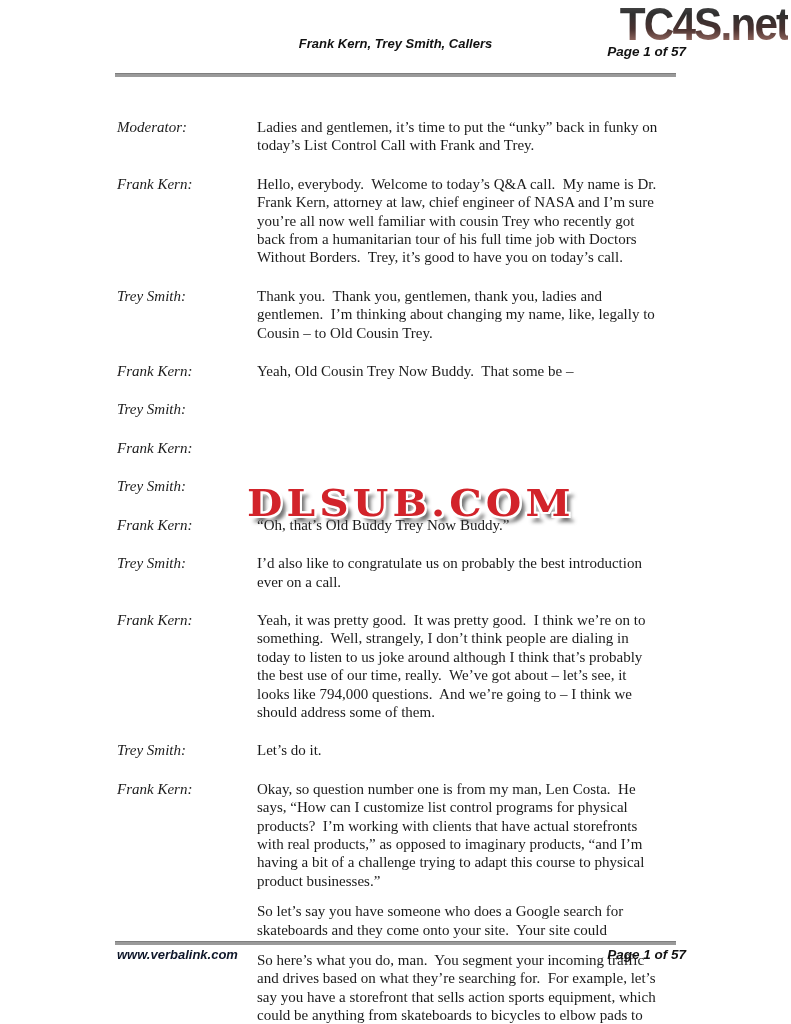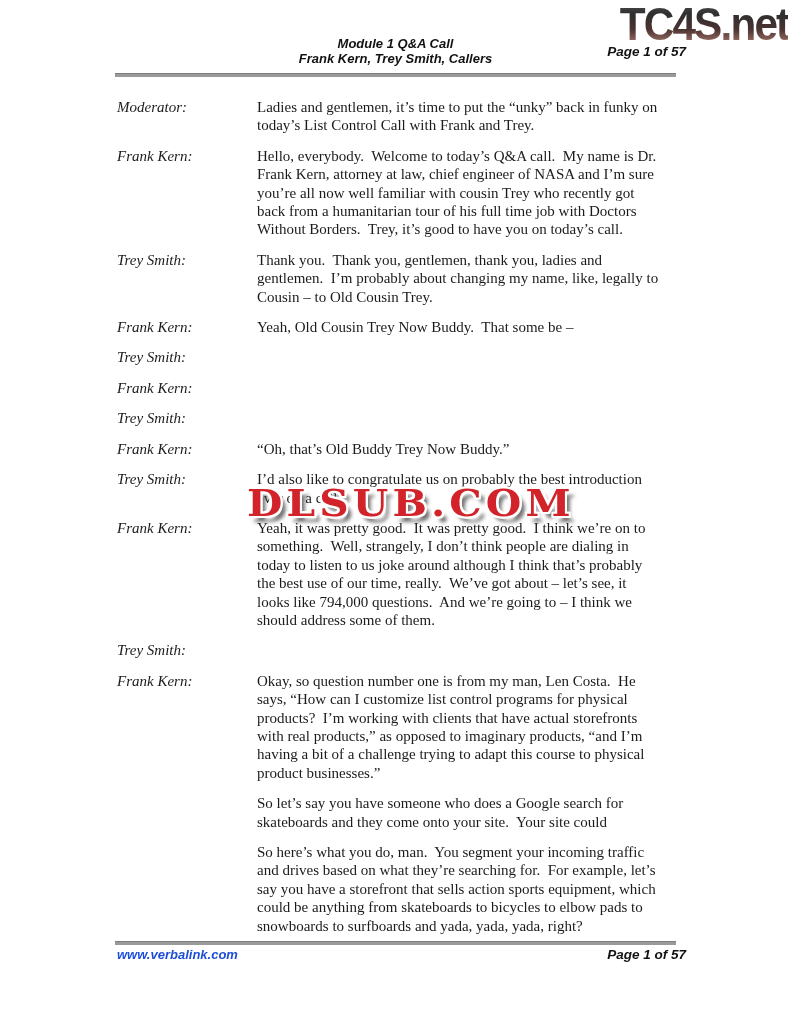--- a/index.html
+++ b/index.html
@@ -30,21 +30,21 @@
     font-size:13.5px;color:#121212;
   }
   .rule{position:absolute;left:115px;width:561px;height:3px;background:var(--divider,#9a9a9a);border-top:1px solid #7e7e7e;}
   .rule-top{top:73px;}
   .rule-bottom{top:941px;}
   
   .transcript{
     position:absolute;left:117px;top:98px;width:600px;
     font-size:15px;line-height:18.4px;z-index:2;
   }
-  .t-row{display:flex;margin-bottom:12px;}
+  .t-row{display:flex;margin-bottom:12px;margin-top:20px;}
   .t-speaker{flex:0 0 140px;font-style:italic;}
   .t-speech{flex:1;}
   .t-speech p{margin:0 0 12px 0;white-space:pre;}
   .t-speech p:last-child{margin-bottom:0;}
   .t-speech i{font-style:italic;}
   
   .dlsub{
     position:absolute;left:247px;top:484px;z-index:6;
     font-family:"DejaVu Serif",serif;font-weight:bold;font-size:40px;line-height:40px;
     letter-spacing:4px;transform:scaleX(1.02) scaleY(0.95);transform-origin:left top;
@@ -53,21 +53,21 @@
       -2px -2px 0 #ffffff, 2px -2px 0 #ffffff,
       -2px  2px 0 #ffffff, 2px  2px 0 #ffffff,
        0   -2px 0 #ffffff, 0    2px 0 #ffffff,
       -2px  0   0 #ffffff, 2px  0   0 #ffffff,
        5px  6px 4px rgba(70,70,70,0.75);
   }
   
   .footer-left{
     position:absolute;left:117px;top:947px;
     font-family:"Liberation Sans",sans-serif;font-weight:bold;font-style:italic;
-    font-size:13px;color:#1d4ed8;z-index:2;
+    font-size:13px;color:#0f172a;z-index:2;
   }
   .footer-right{
     position:absolute;right:105px;top:947px;
     font-family:"Liberation Sans",sans-serif;font-weight:bold;font-style:italic;
     font-size:13.5px;color:#121212;z-index:2;
   }
   
   .tx{
     position:absolute;right:14px;top:978px;z-index:6;
     font-family:"DejaVu Sans",sans-serif;font-weight:bold;font-size:30px;line-height:34px;
@@ -81,21 +81,20 @@
   }
 </style>
 </head>
 <body>
 
 <div class="page">
 
   <div class="tc4s">TC4S.net</div>
 
   <div class="header">
-    <div>Module 1 Q&amp;A Call</div>
     <div>Frank Kern, Trey Smith, Callers</div>
   </div>
 
   <div class="pagenum-top">Page 1 of 57</div>
 
   <div class="rule rule-top"></div>
 
   <div class="transcript" id="transcript">
       <div class="t-row">
         <div class="t-speaker">Moderator:</div>
@@ -111,21 +110,21 @@
 Frank Kern, attorney at law, chief engineer of NASA and I’m sure
 you’re all now well familiar with cousin Trey who recently got
 back from a humanitarian tour of his full time job with Doctors
 Without Borders.  Trey, it’s good to have you on today’s call.</span></p>
         </div>
       </div>
       <div class="t-row">
         <div class="t-speaker">Trey Smith:</div>
         <div class="t-speech">
           <p><span>Thank you.  Thank you, gentlemen, thank you, ladies and
-gentlemen.  I’m probably about changing my name, like, legally to
+gentlemen.  I’m thinking about changing my name, like, legally to
 Cousin – to Old Cousin Trey.</span></p>
         </div>
       </div>
       <div class="t-row">
         <div class="t-speaker">Frank Kern:</div>
         <div class="t-speech">
           <p><span>Yeah, Old Cousin Trey Now Buddy.  That some be –</span></p>
         </div>
       </div>
       <div class="t-row">
@@ -156,20 +155,23 @@
           <p><span>Yeah, it was pretty good.  It was pretty good.  I think we’re on to
 something.  Well, strangely, I don’t think people are dialing in
 today to listen to us joke around although I think that’s probably
 the best use of our time, really.  We’ve got about – let’s see, it
 looks like 794,000 questions.  And we’re going to – I think we
 should address some of them.</span></p>
         </div>
       </div>
       <div class="t-row">
         <div class="t-speaker">Trey Smith:</div>
+        <div class="t-speech">
+          <p><span>Let’s do it.</span></p>
+        </div>
       </div>
       <div class="t-row">
         <div class="t-speaker">Frank Kern:</div>
         <div class="t-speech">
           <p><span>Okay, so question number one is from my man, Len Costa.  He
 says, “How can I customize list control programs for physical
 products?  I’m working with clients that have actual storefronts
 with real products,” as opposed to imaginary products, “and I’m
 having a bit of a challenge trying to adapt this course to physical
 product businesses.”</span></p>

